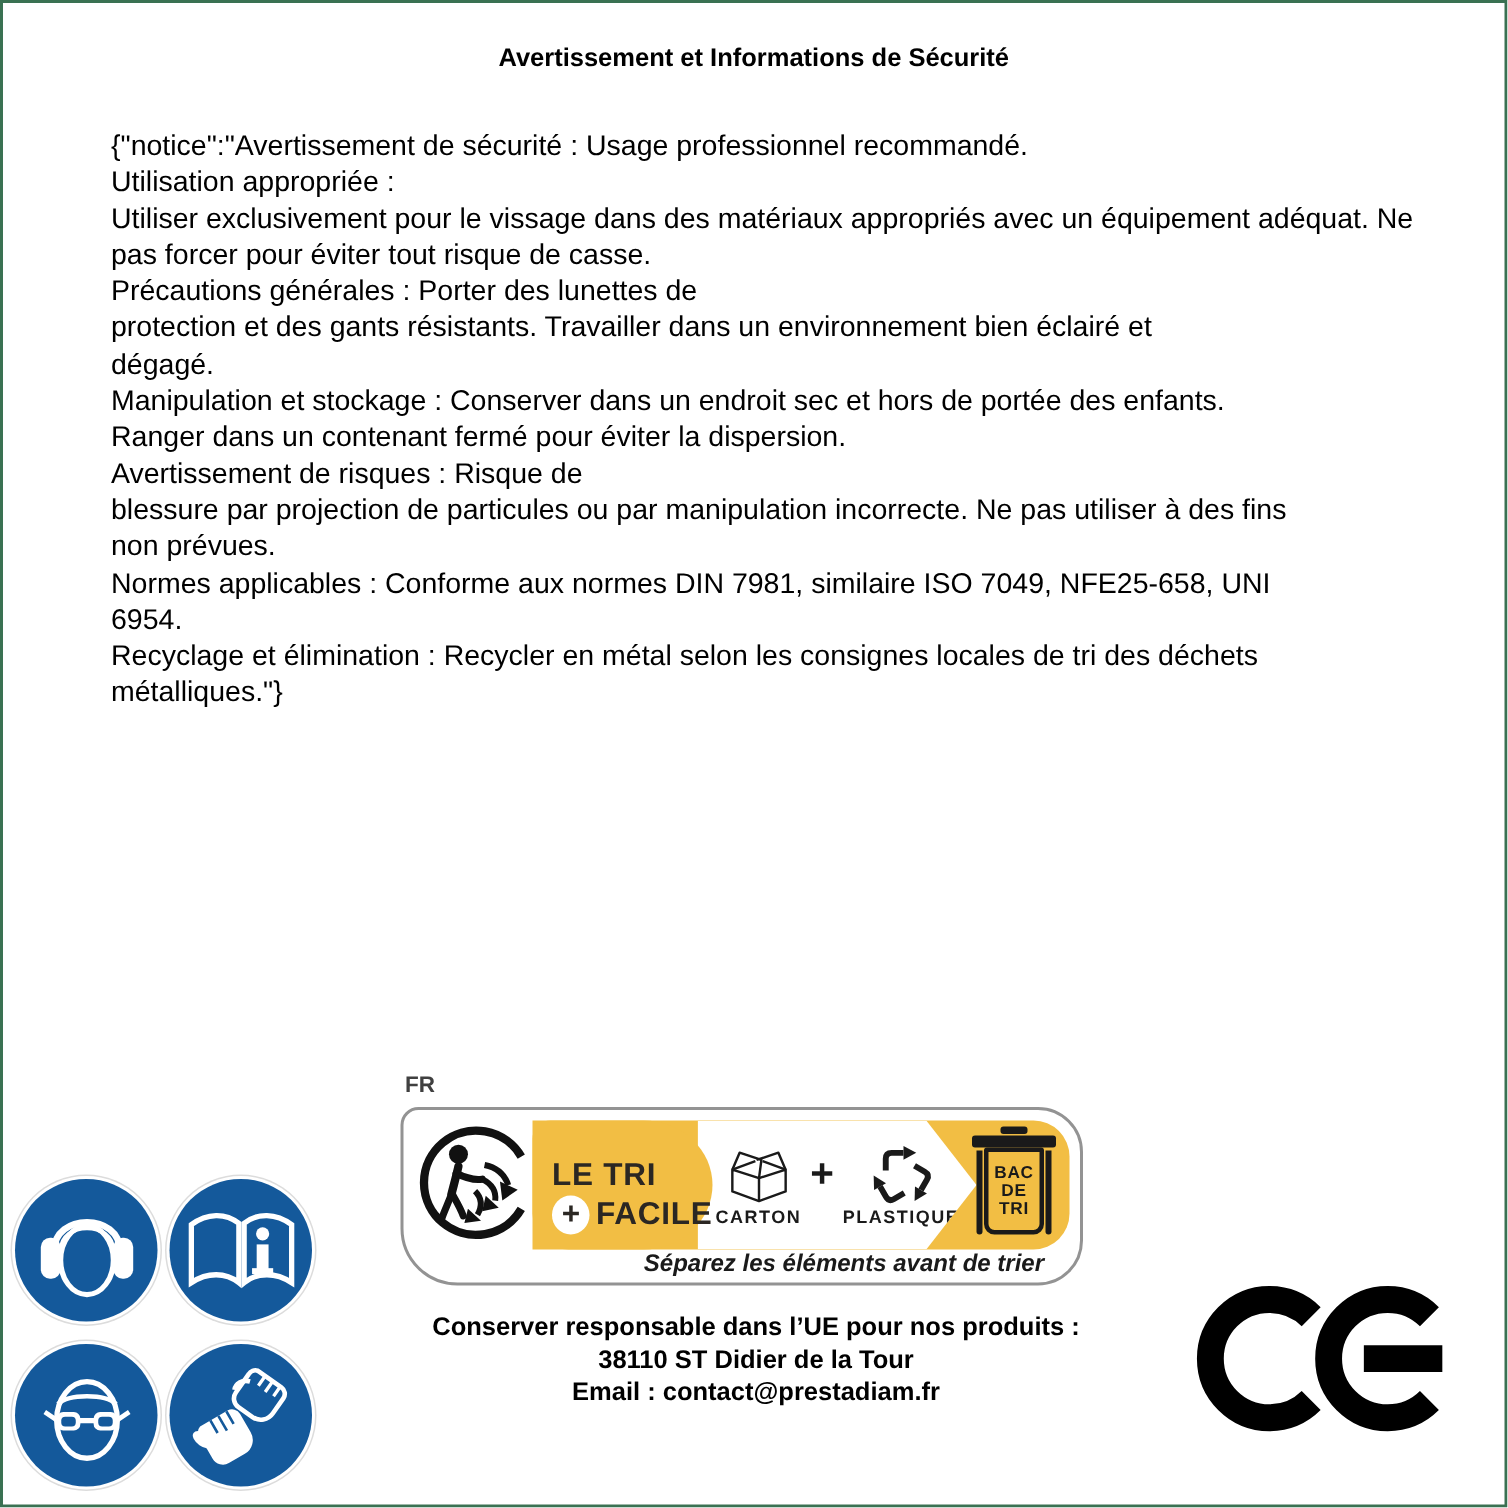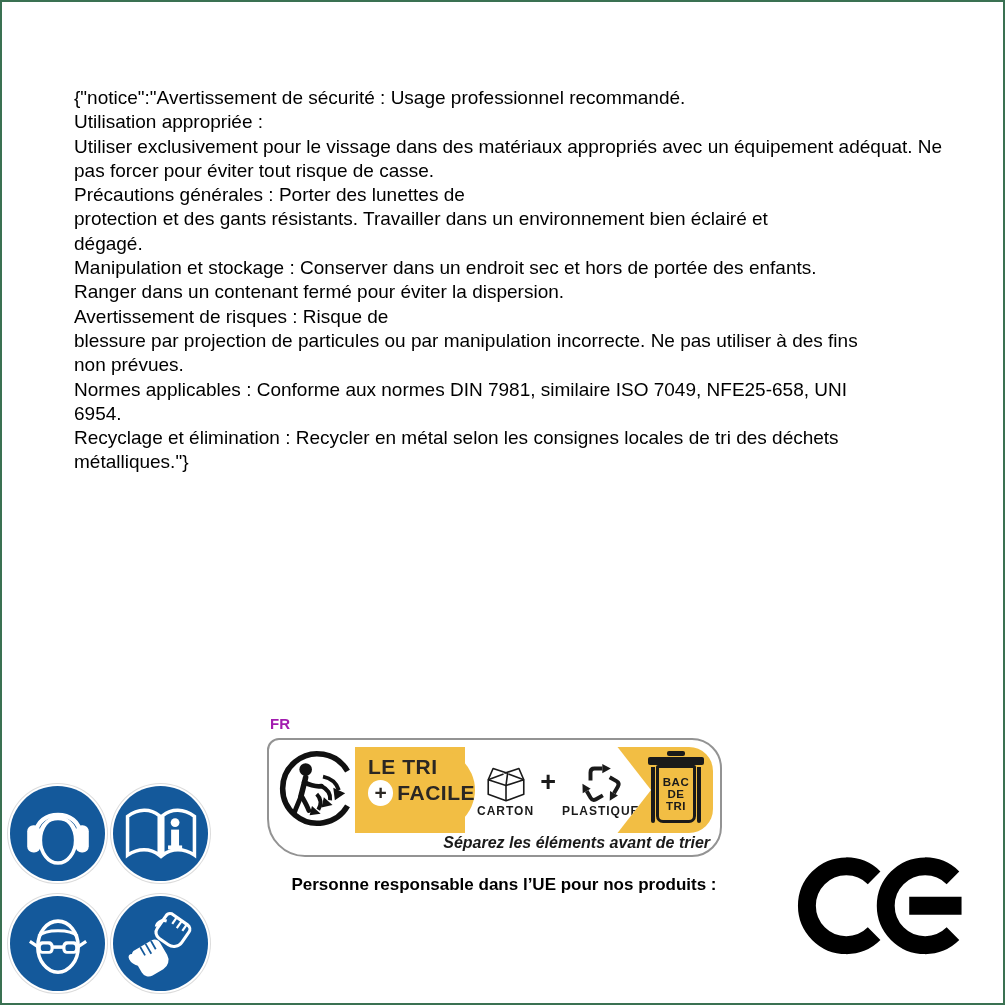--- a/index.html
+++ b/index.html
@@ -24,40 +24,40 @@
     column-gap:8px; row-gap:15px;
   }
   .picto {
     width:95px; height:95px; border-radius:50%; background:#14599B;
     display:flex; align-items:center; justify-content:center;
     box-shadow:0 0 0 2px #fff, 0 0 0 3px #dcdcdc;
   }
   .picto svg { width:88px; height:88px; }
 
   
-  .fr-code { position:absolute; left:268px; top:713px; font-size:15px; font-weight:bold; color:#a21caf; }
+  .fr-code { position:absolute; left:268px; top:713px; font-size:15px; font-weight:bold; color:#404040; }
   .tri-label {
     position:absolute; left:265px; top:736px; width:455px; height:119px;
     background:#fff; border:2px solid #939393; box-sizing:border-box;
     border-radius:12px 30px 30px 38px;
   }
   .triman { position:absolute; left:9px; top:9px; width:79px; height:79px; }
   .band {
     position:absolute; left:86px; right:7px; top:7px; height:86px;
     background:#F2BE44; border-radius:12px 24px 24px 24px;
   }
   .chevron {
     position:absolute; left:110px; top:0; bottom:0; width:186px; background:#fff;
     clip-path:polygon(0 0, 82% 0, 100% 50%, 82% 100%, 0 100%);
     display:flex; align-items:center; padding-left:12px; gap:6px; box-sizing:border-box;
   }
   .blob {
     position:absolute; left:0; top:0; bottom:0; width:120px; background:#F2BE44;
     border-radius:0 46px 46px 0 / 0 50% 50% 0;
-    padding:9px 0 0 13px; box-sizing:border-box;
+    padding:26px 0 0 13px; box-sizing:border-box;
   }
   .tri-w { font-size:21px; font-weight:800; color:#2b2723; letter-spacing:0.5px; line-height:22px; }
   .tri-row2 { display:flex; align-items:center; gap:4px; margin-top:2px; }
   .plus-circle {
     width:26px; height:26px; background:#fff; border-radius:50%;
     display:flex; align-items:center; justify-content:center;
     font-size:21px; font-weight:900; color:#2b2723;
   }
   .material { display:flex; flex-direction:column; align-items:center; gap:0; }
   .material-label { font-size:12px; font-weight:bold; letter-spacing:1px; color:#1a1a1a; }
@@ -67,38 +67,39 @@
   .bin-lid { width:56px; height:8px; background:#1a1a1a; border-radius:2px; }
   .bin-mid { display:flex; align-items:flex-end; gap:1px; }
   .bin-strut { width:4px; height:56px; background:#1a1a1a; border-radius:0 0 2px 2px; }
   .bin-body {
     width:40px; height:58px; border:3px solid #1a1a1a; box-sizing:border-box;
     border-radius:2px 2px 7px 7px; display:flex; flex-direction:column;
     align-items:center; justify-content:center;
     font-size:11.5px; font-weight:800; line-height:12px; color:#1a1a1a; letter-spacing:0.5px;
   }
   .tagline {
-    position:absolute; right:10px; bottom:3px;
+    position:absolute; right:24px; bottom:3px;
     font-size:16px; font-style:italic; font-weight:bold; color:#1a1a1a;
   }
 
   
   .responsible {
     position:absolute; left:152px; top:872px; width:700px; text-align:center;
     font-size:17px; font-weight:bold; line-height:21.5px;
   }
 
   
   .ce-mark { position:absolute; left:794px; top:850px; width:172px; }
 </style>
 </head>
 <body>
 
 <div class="page">
 
+  <div class="doc-title">Avertissement et Informations de Sécurité</div>
 
   <div class="notice-text">{"notice":"Avertissement de sécurité : Usage professionnel recommandé.
 Utilisation appropriée :
 Utiliser exclusivement pour le vissage dans des matériaux appropriés avec un équipement adéquat. Ne
 pas forcer pour éviter tout risque de casse.
 Précautions générales : Porter des lunettes de
 protection et des gants résistants. Travailler dans un environnement bien éclairé et
 dégagé.
 Manipulation et stockage : Conserver dans un endroit sec et hors de portée des enfants.
 Ranger dans un contenant fermé pour éviter la dispersion.
@@ -230,21 +231,23 @@
           </div>
           <div class="bin-strut"></div>
         </div>
       </div>
     </div>
 
     <div class="tagline">Séparez les éléments avant de trier</div>
   </div>
 
   <div class="responsible">
-    <div>Personne responsable dans l’UE pour nos produits :</div>
+    <div>Conserver responsable dans l’UE pour nos produits :</div>
+    <div>38110 ST Didier de la Tour</div>
+    <div>Email : contact@prestadiam.fr</div>
   </div>
 
   <svg class="ce-mark" viewBox="-5 -5 240 150">
     <path d="M104 109 A55 55 0 1 1 104 31" stroke="#000" stroke-width="25" fill="none"></path>
     <path d="M214 109 A55 55 0 1 1 214 31" stroke="#000" stroke-width="25" fill="none"></path>
     <path d="M153 70 H226" stroke="#000" stroke-width="25" fill="none"></path>
   </svg>
 
 </div>
 

